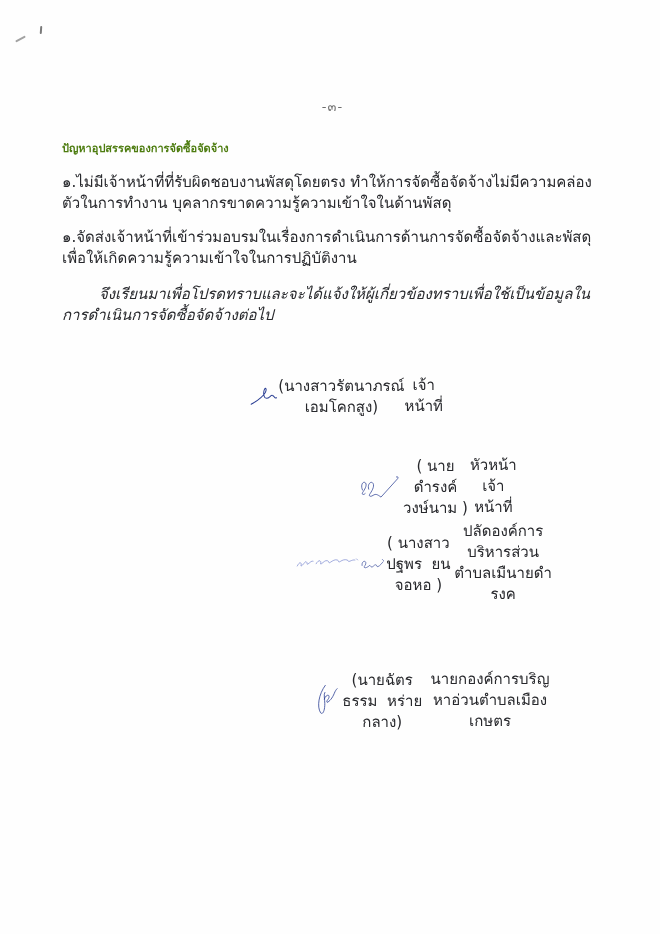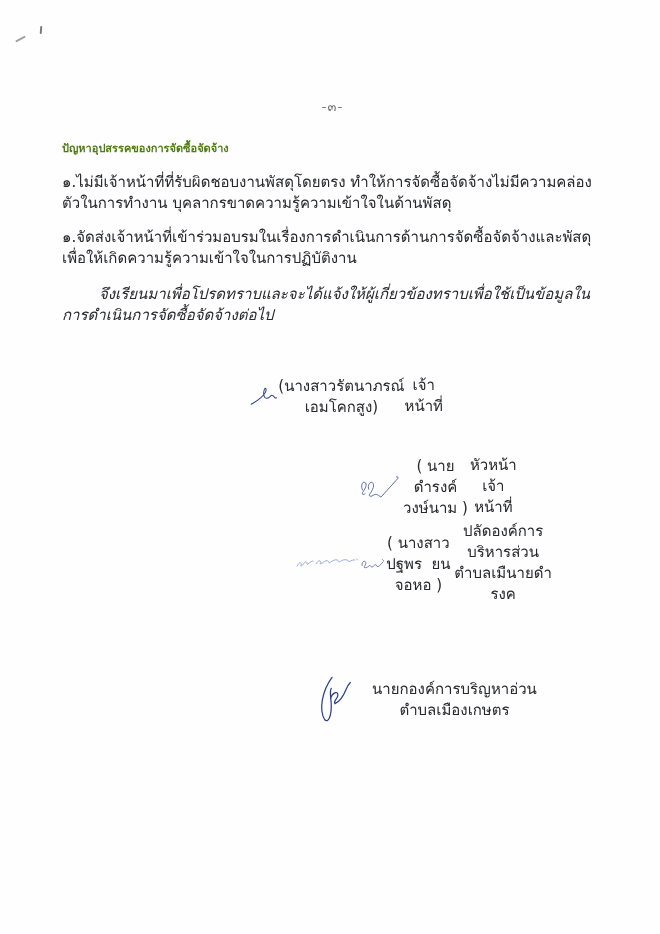--- a/index.html
+++ b/index.html
@@ -88,16 +88,17 @@
     </svg>
     <div class="sig-name">( นางสาวปฐพร  ยนจอหอ )</div>
     <div class="sig-title">ปลัดองค์การบริหารส่วนตำบลเมืนายดำรงค</div>
   </div>
 
   <div class="sig-block" style="top:666px;left:295px;width:260px;">
     <svg width="56" height="68" viewBox="0 0 56 68" style="margin-left:18px;">
       <path d="M26 3 C 12 22 8 48 16 61 C 21 66 25 56 25 42 C 25 32 22 22 25 18
                M24 32 C 26 24 34 21 34 27 C 34 33 27 35 30 39 C 35 37 41 30 45 20 C 47 15 49 12 51 10" fill="none" stroke="#2b3f94" stroke-width="1.7" stroke-linecap="round"></path>
     </svg>
+    <div class="sig-name">(นายฉัตรธรรม  หร่ายกลาง)</div>
     <div class="sig-title">นายกองค์การบริญหาอ่วนตำบลเมืองเกษตร</div>
   </div>
 
 </div>
 
 </body></html>

